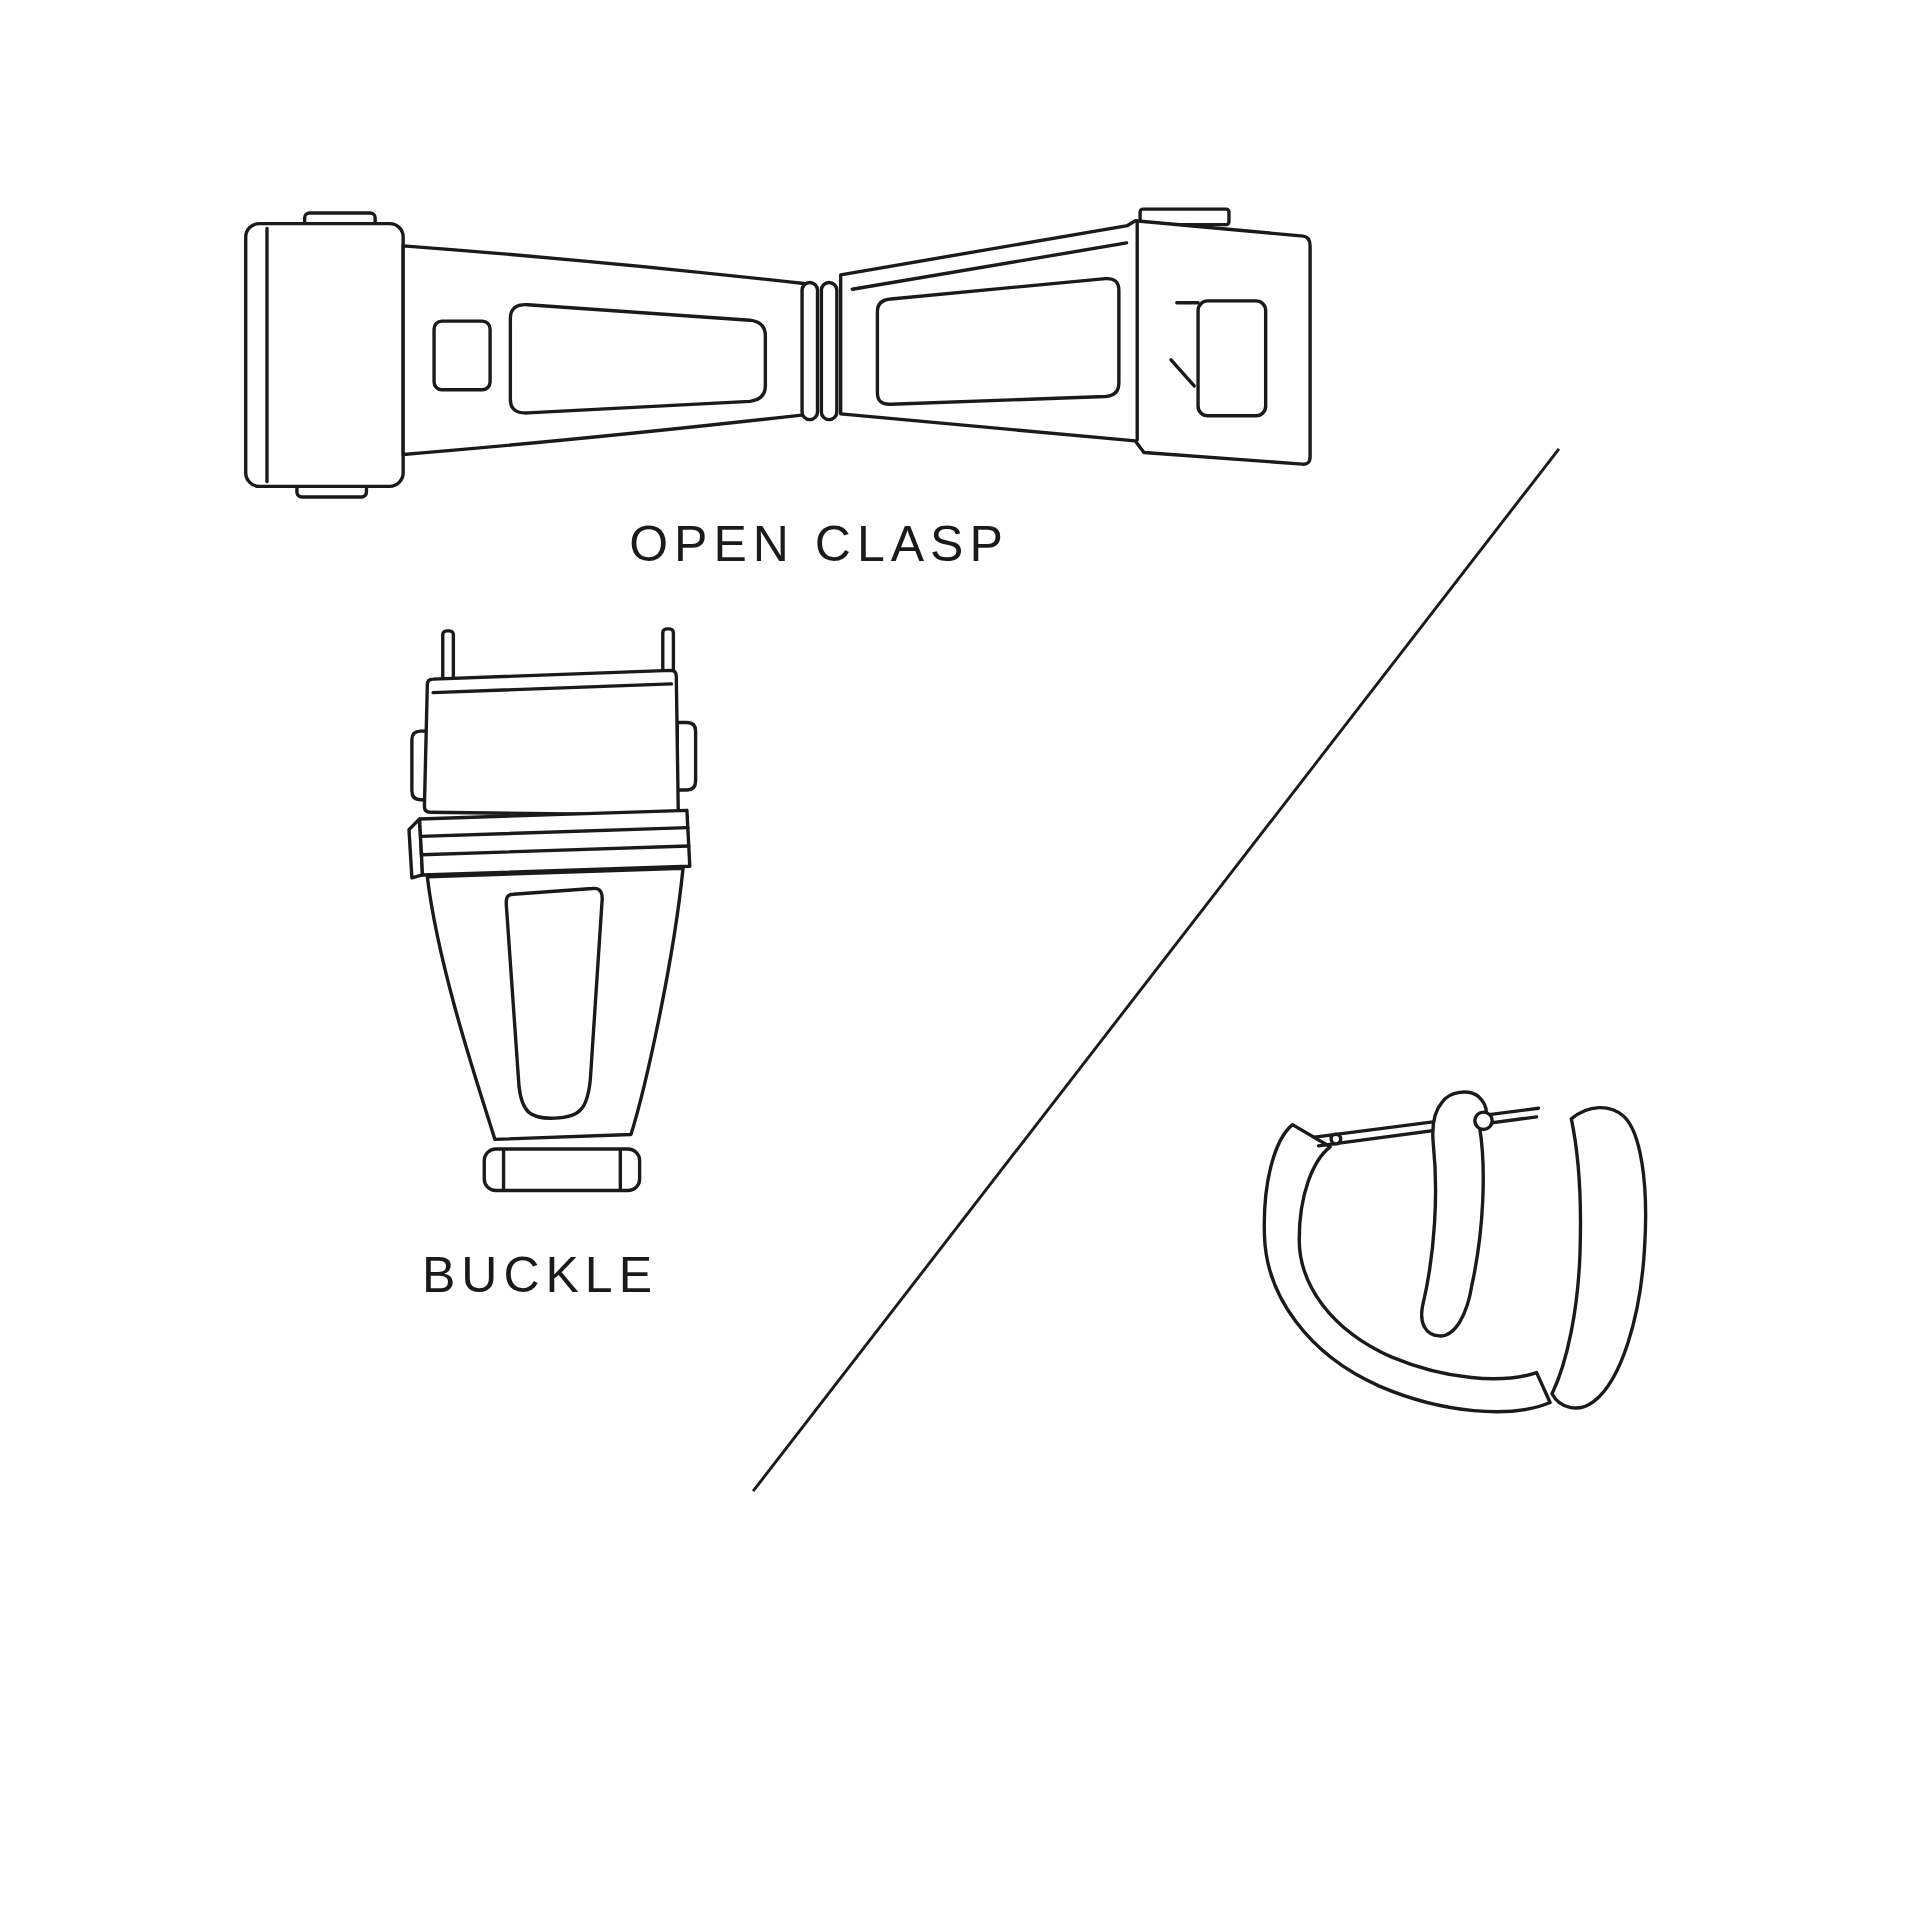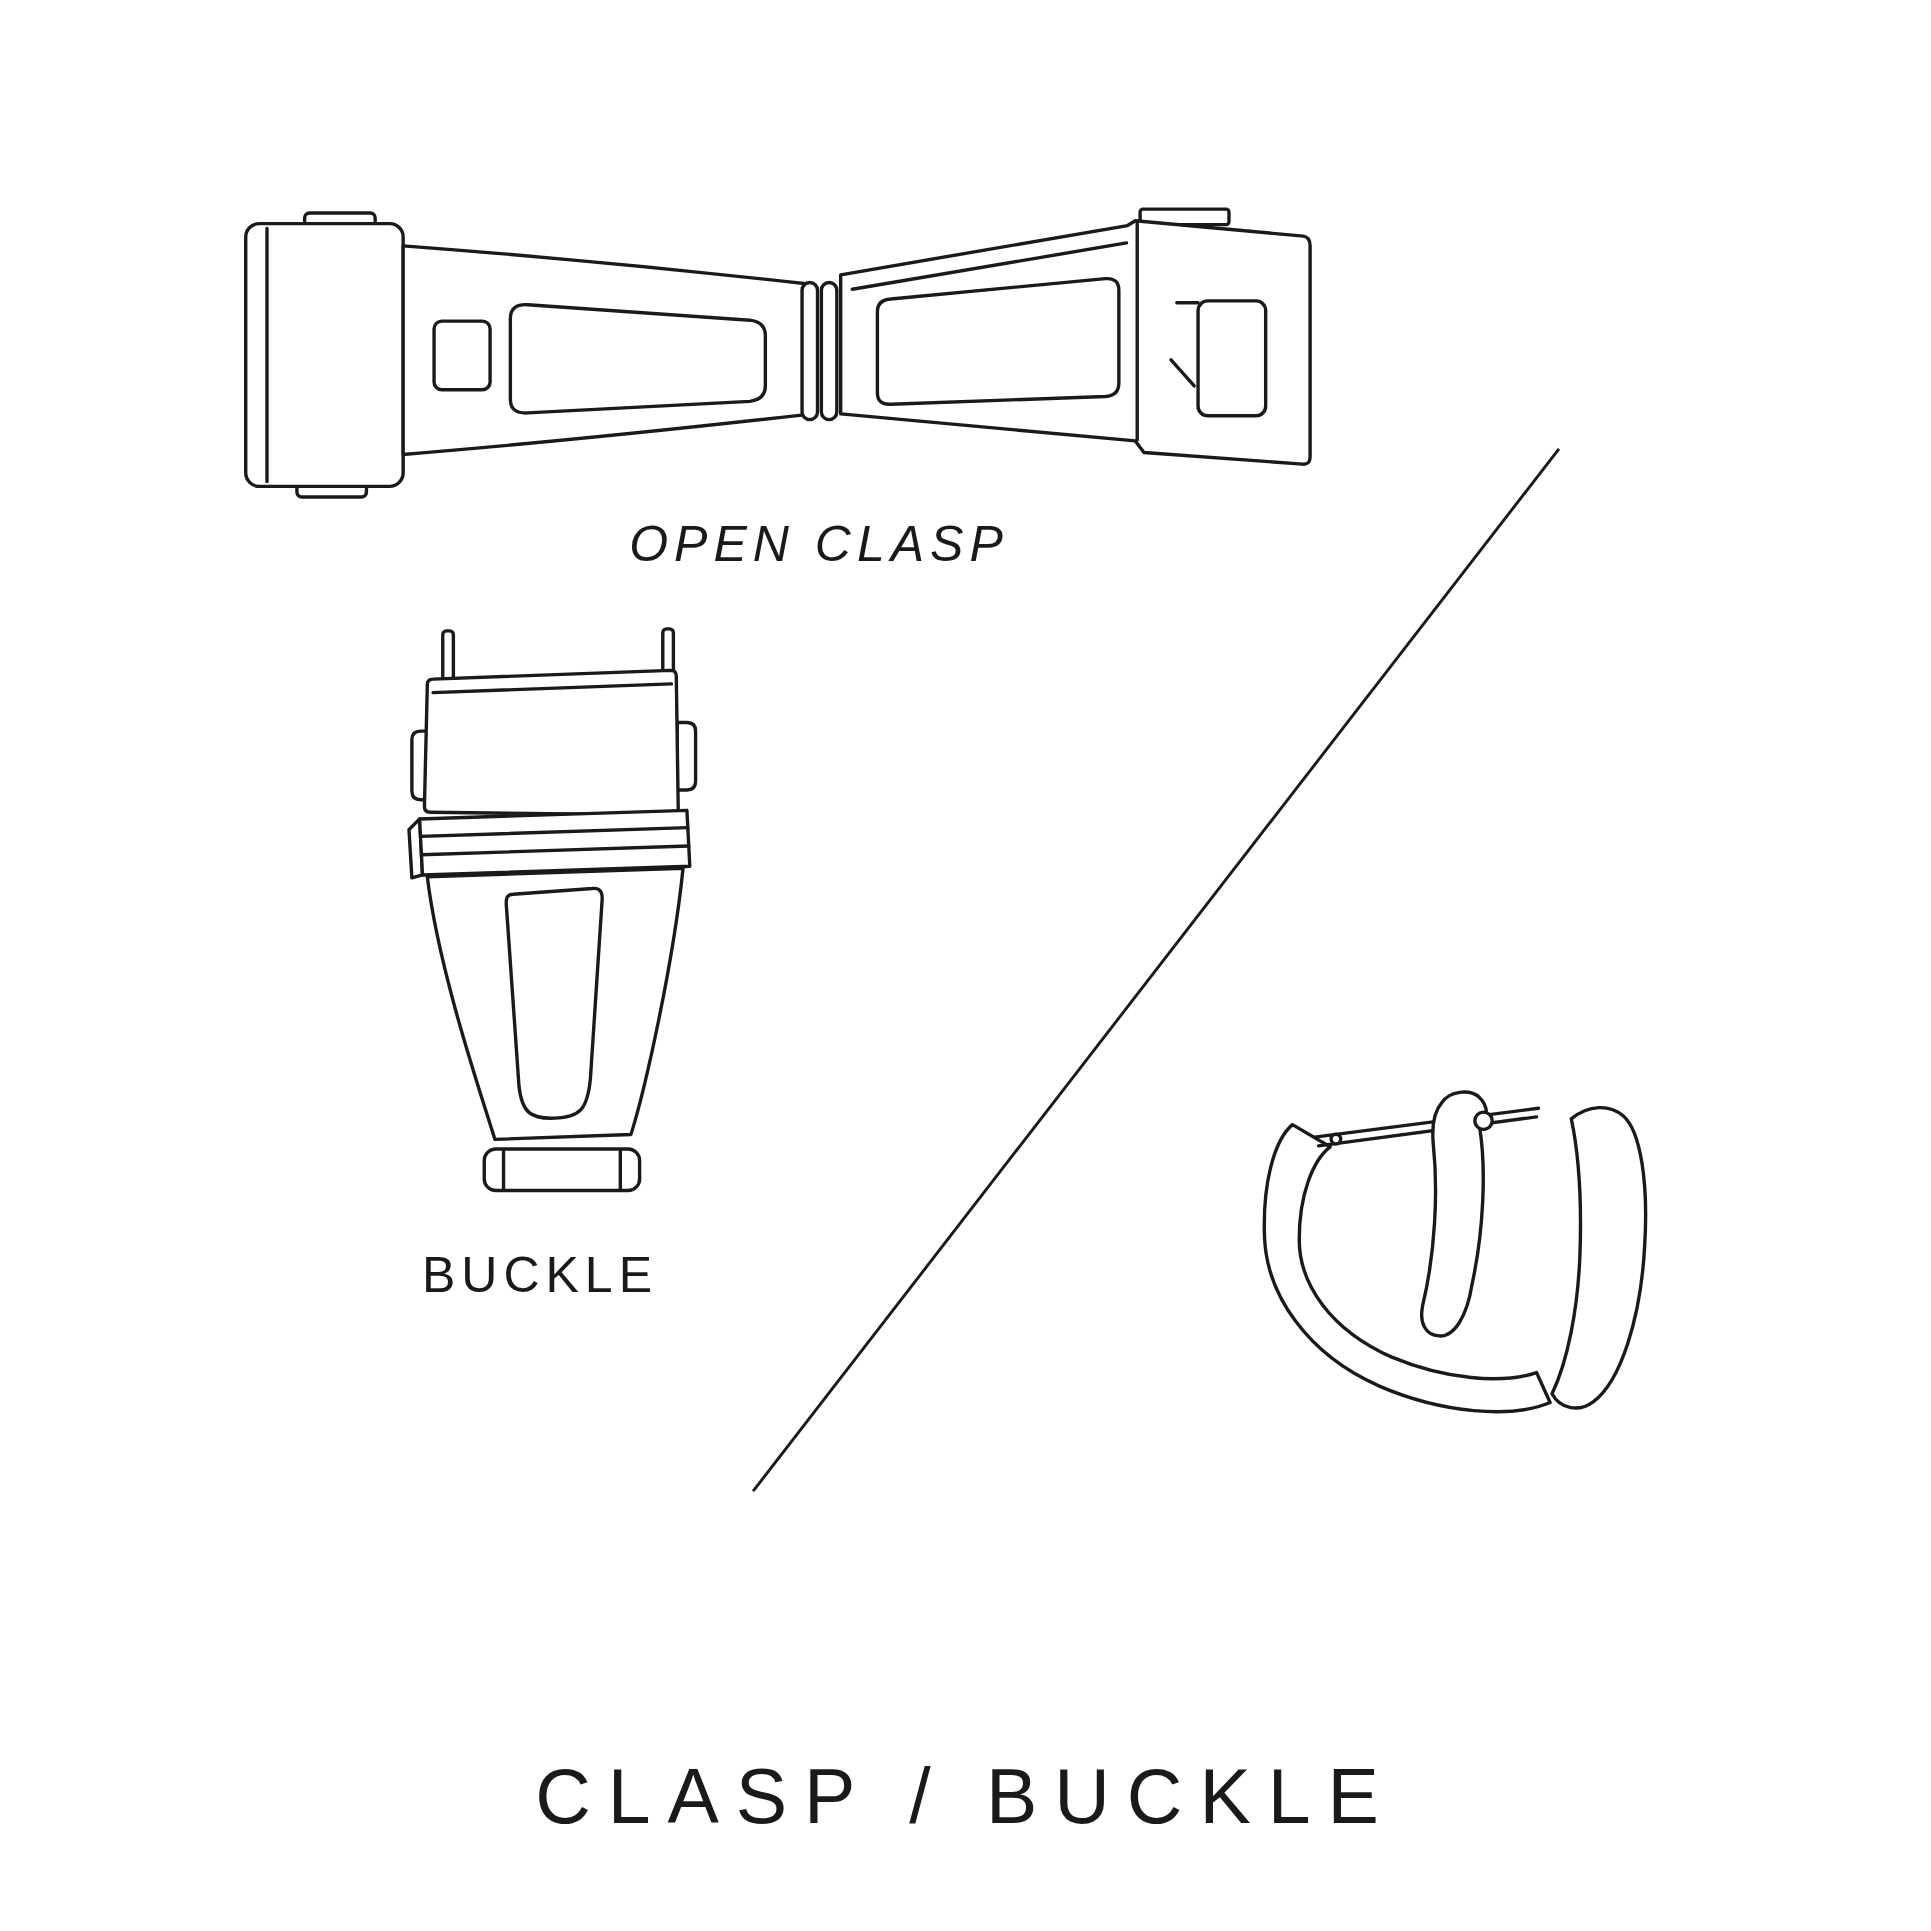--- a/index.html
+++ b/index.html
@@ -81,21 +81,21 @@
     <path class="ln" d="M931,16 L931,241"></path>
     <path class="ln" d="M636,85 L920,37"></path>
 
     <path class="ln" d="M676,95 L898,74 Q912,73 912,86 L912,182 Q912,195 898,196 L676,204 Q662,205 662,192 L662,108 Q662,96 676,95 Z"></path>
 
     <rect class="ln" x="994" y="97" width="70" height="119" rx="10"></rect>
     <path class="ln" d="M972,99 L994,99"></path>
     <path class="ln" d="M966,158 L990,185"></path>
   </svg>
 
-  <div class="caption" style="left:481px; top:515px; width:676px;font-style:italic;">OPEN CLASP</div>
+  <div class="caption" style="left:481px; top:515px; width:676px;">OPEN CLASP</div>
 
   <svg class="fig" style="left:381px; top:625px;" width="331" height="581" viewBox="0 0 343 602" aria-hidden="true">
 
     <rect class="lnf" x="64" y="6" width="11" height="54" rx="4"></rect>
     <rect class="lnf" x="292" y="4" width="11" height="54" rx="4"></rect>
 
     <path class="lnf" d="M52,110 L41,110 Q32,110 32,119 L32,172 Q32,181 41,181 L52,181 Z"></path>
     <path class="lnf" d="M307,101 L317,101 Q326,101 326,110 L326,162 Q326,171 317,171 L307,171 Z"></path>
 
     <path class="lnf" d="M54,56 L300,47 Q306,47 306,53 L308,191 Q308,197 302,197 L51,194 Q45,194 45,188 L48,62 Q48,56 54,56 Z"></path>
@@ -129,16 +129,15 @@
     <path class="lnf" d="M334,33 C352,18 374,18 388,30 C406,46 414,100 410,165 C406,240 385,305 357,326 C341,338 322,333 314,318 C330,285 341,230 343,172 C345,112 341,66 334,33 Z"></path>
 
     <path class="ln" d="M68,52 L300,22"></path>
     <path class="ln" d="M72,61 L298,31"></path>
     <circle class="lnf" cx="90" cy="54" r="5"></circle>
 
     <path class="lnf" d="M200,16 C208,4 228,2 238,10 C248,19 249,34 239,42 C246,85 243,150 231,205 C226,237 213,259 197,258 C183,257 176,245 180,226 C193,172 196,108 191,60 C189,39 192,25 200,16 Z"></path>
     <circle class="lnf" cx="243" cy="35" r="9"></circle>
   </svg>
 
-  <div class="page-title" style="top:1752px;">CLASP / BUCKLE</div>
 
 </div>
 
 
 </body></html>

